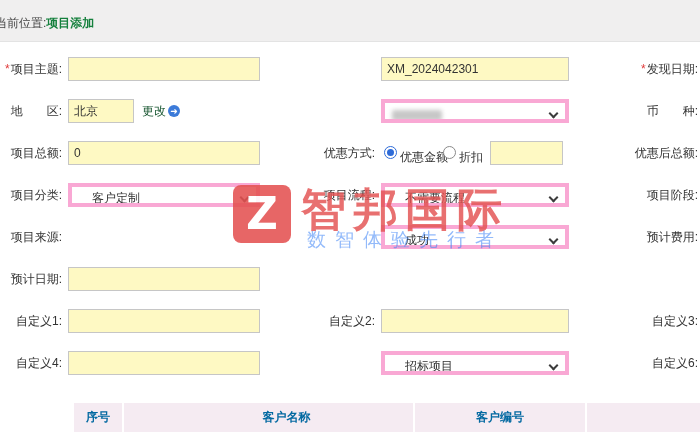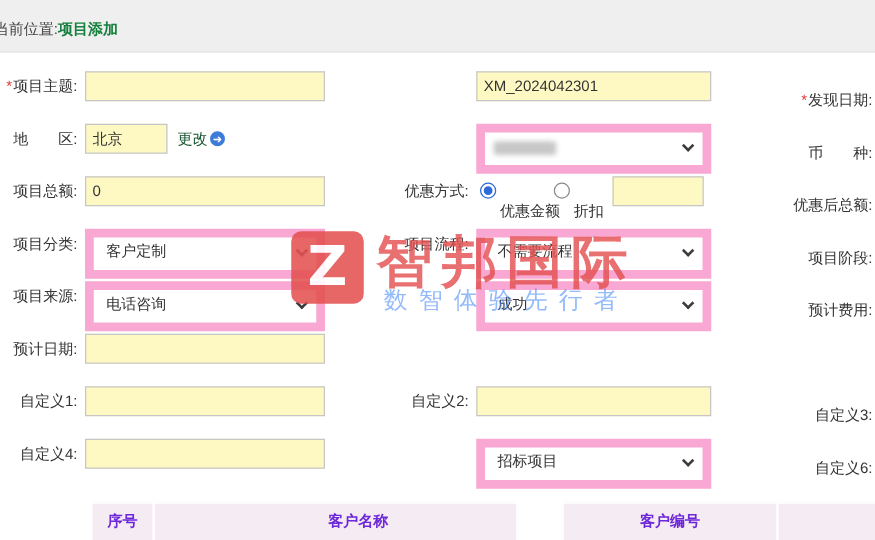--- a/index.html
+++ b/index.html
@@ -15,68 +15,68 @@
   .crumb .cur{ font-weight:bold; color:#15803d; }
 
   .row{ position:absolute; left:0; width:700px; height:24px; }
   .r1{top:57px}.r2{top:99px}.r3{top:141px}.r4{top:183px}
   .r5{top:225px}.r6{top:267px}.r7{top:309px}.r8{top:351px}
 
   .lbl{ position:absolute; top:0; height:24px; line-height:24px;
         text-align:right; white-space:nowrap; color:#333; }
   .lc1{ left:0; width:62px; }
   .lc2{ left:273px; width:102px; }
-  .lc3{ left:598px; width:100px;margin-top:11px; }
+  .lc3{ left:598px; width:100px; }
   .req{ color:#e03a3a; margin-right:1px; }
 
   .inp{ position:absolute; top:0; height:24px; border:1px solid #c6c6c6;
         background:#fef9c3; padding:0 5px; font:12px "Liberation Sans","DejaVu Sans",sans-serif;
         color:#333; outline:none; }
   .ctl1{ left:68px; width:192px; }
   .ctl2{ left:381px; width:188px; }
 
-  .sel{ position:absolute; top:0; height:40px; border:7px solid #f9a8d4; background:#fff;
-        line-height:22px; padding:0 20px 0 10px; overflow:hidden; white-space:nowrap; cursor:default; }
+  .sel{ position:absolute; top:0; height:24px; border:4px solid #f9a8d4; background:#fff;
+        line-height:22px; padding:0 20px 0 20px; overflow:hidden; white-space:nowrap; cursor:default; }
   .chev{ position:absolute; right:8px; top:7px; width:7px; height:7px;
          border-right:2px solid #3c3c3c; border-bottom:2px solid #3c3c3c;
          transform:rotate(45deg); }
 
   .region-inp{ left:68px; width:66px; }
   .lnk{ position:absolute; left:142px; top:0; line-height:24px; color:#14532d; cursor:pointer; }
   .arrow-ic{ position:absolute; left:168px; top:6px; width:12px; height:12px; border-radius:50%;
              background:#3c7bd9; color:#fff; font-size:9px; line-height:12px; text-align:center; }
 
   .radio{ position:absolute; top:5px; width:13px; height:13px; border-radius:50%;
           border:1px solid #8a8a8a; background:#fff; cursor:pointer; }
   .radio.on{ border-color:#2e6bd8; }
   .radio.on::after{ content:""; position:absolute; left:2px; top:2px; width:7px; height:7px;
                     border-radius:50%; background:#2e6bd8; }
   .rd1{ left:384px; } .rd2{ left:443px; }
-  .rlab{ position:absolute; top:16px; line-height:24px; }
+  .rlab{ position:absolute; top:4px; line-height:24px; }
   .rl1{ left:400px; } .rl2{ left:459px; }
   .small-inp{ left:490px; width:73px; }
 
   .blur-value{ position:absolute; left:7px; top:7px; width:50px; height:11px;
                background:#c7c7c7; border-radius:2px; filter:blur(2px); }
 
   .wm{ position:absolute; left:233px; top:183px; width:320px; height:64px;
        pointer-events:none; z-index:40; }
   .wm-logo{ position:absolute; left:0; top:2px; width:58px; height:58px; border-radius:8px;
             background:#e45151; opacity:.88; text-align:center; }
   .wm-logo span{ color:#fff; font-weight:800; font-size:44px; line-height:58px;
                  font-family:"DejaVu Sans","Liberation Sans",sans-serif; }
   .wm-brand{ position:absolute; left:68px; top:-3px; font-size:45px; font-weight:700;
              letter-spacing:7px; color:#e45151; opacity:.82; white-space:nowrap; }
   .wm-slogan{ position:absolute; left:74px; top:44px; font-size:19px; letter-spacing:9px;
               color:#3b82f6; opacity:.55; white-space:nowrap; }
 
   .cust-table{ position:absolute; left:74px; top:401px; width:700px; height:31px; display:flex; }
   .th{ height:31px; background:#f5ebf2; border-right:2px solid #fff; border-top:2px solid #fff;
-       text-align:center; line-height:29px; font-weight:bold; color:#6d28d9; flex:none; }
-  .th1{ width:50px; } .th2{ width:291px;padding-left:36px; } .th3{ width:172px;margin-left:36px; } .th4{ width:170px; }
+       text-align:center; line-height:29px; font-weight:bold; color:#0369a1; flex:none; }
+  .th1{ width:50px; } .th2{ width:291px;padding-left:36px; } .th3{ width:172px; } .th4{ width:170px; }
 </style>
 </head>
 <body>
 
 <div class="topbar">
   <div class="crumb">
     <span>当前位置:</span><span class="cur">项目添加</span>
   </div>
 </div>
 
@@ -120,24 +120,20 @@
   <div class="lbl lc2">项目流程:</div>
   <div class="sel ctl2">
     <span>不需要流程</span>
     <span class="chev"></span>
   </div>
   <div class="lbl lc3">项目阶段:</div>
 </div>
 
 <div class="row r5">
   <div class="lbl lc1">项目来源:</div>
-  <div class="sel ctl1">
-    <span>电话咨询</span>
-    <span class="chev"></span>
-  </div>
   <div class="sel ctl2">
     <span>成功</span>
     <span class="chev"></span>
   </div>
   <div class="lbl lc3">预计费用:</div>
 </div>
 
 <div class="row r6">
   <div class="lbl lc1">预计日期:</div>
   <input class="inp ctl1" value="" style="">

